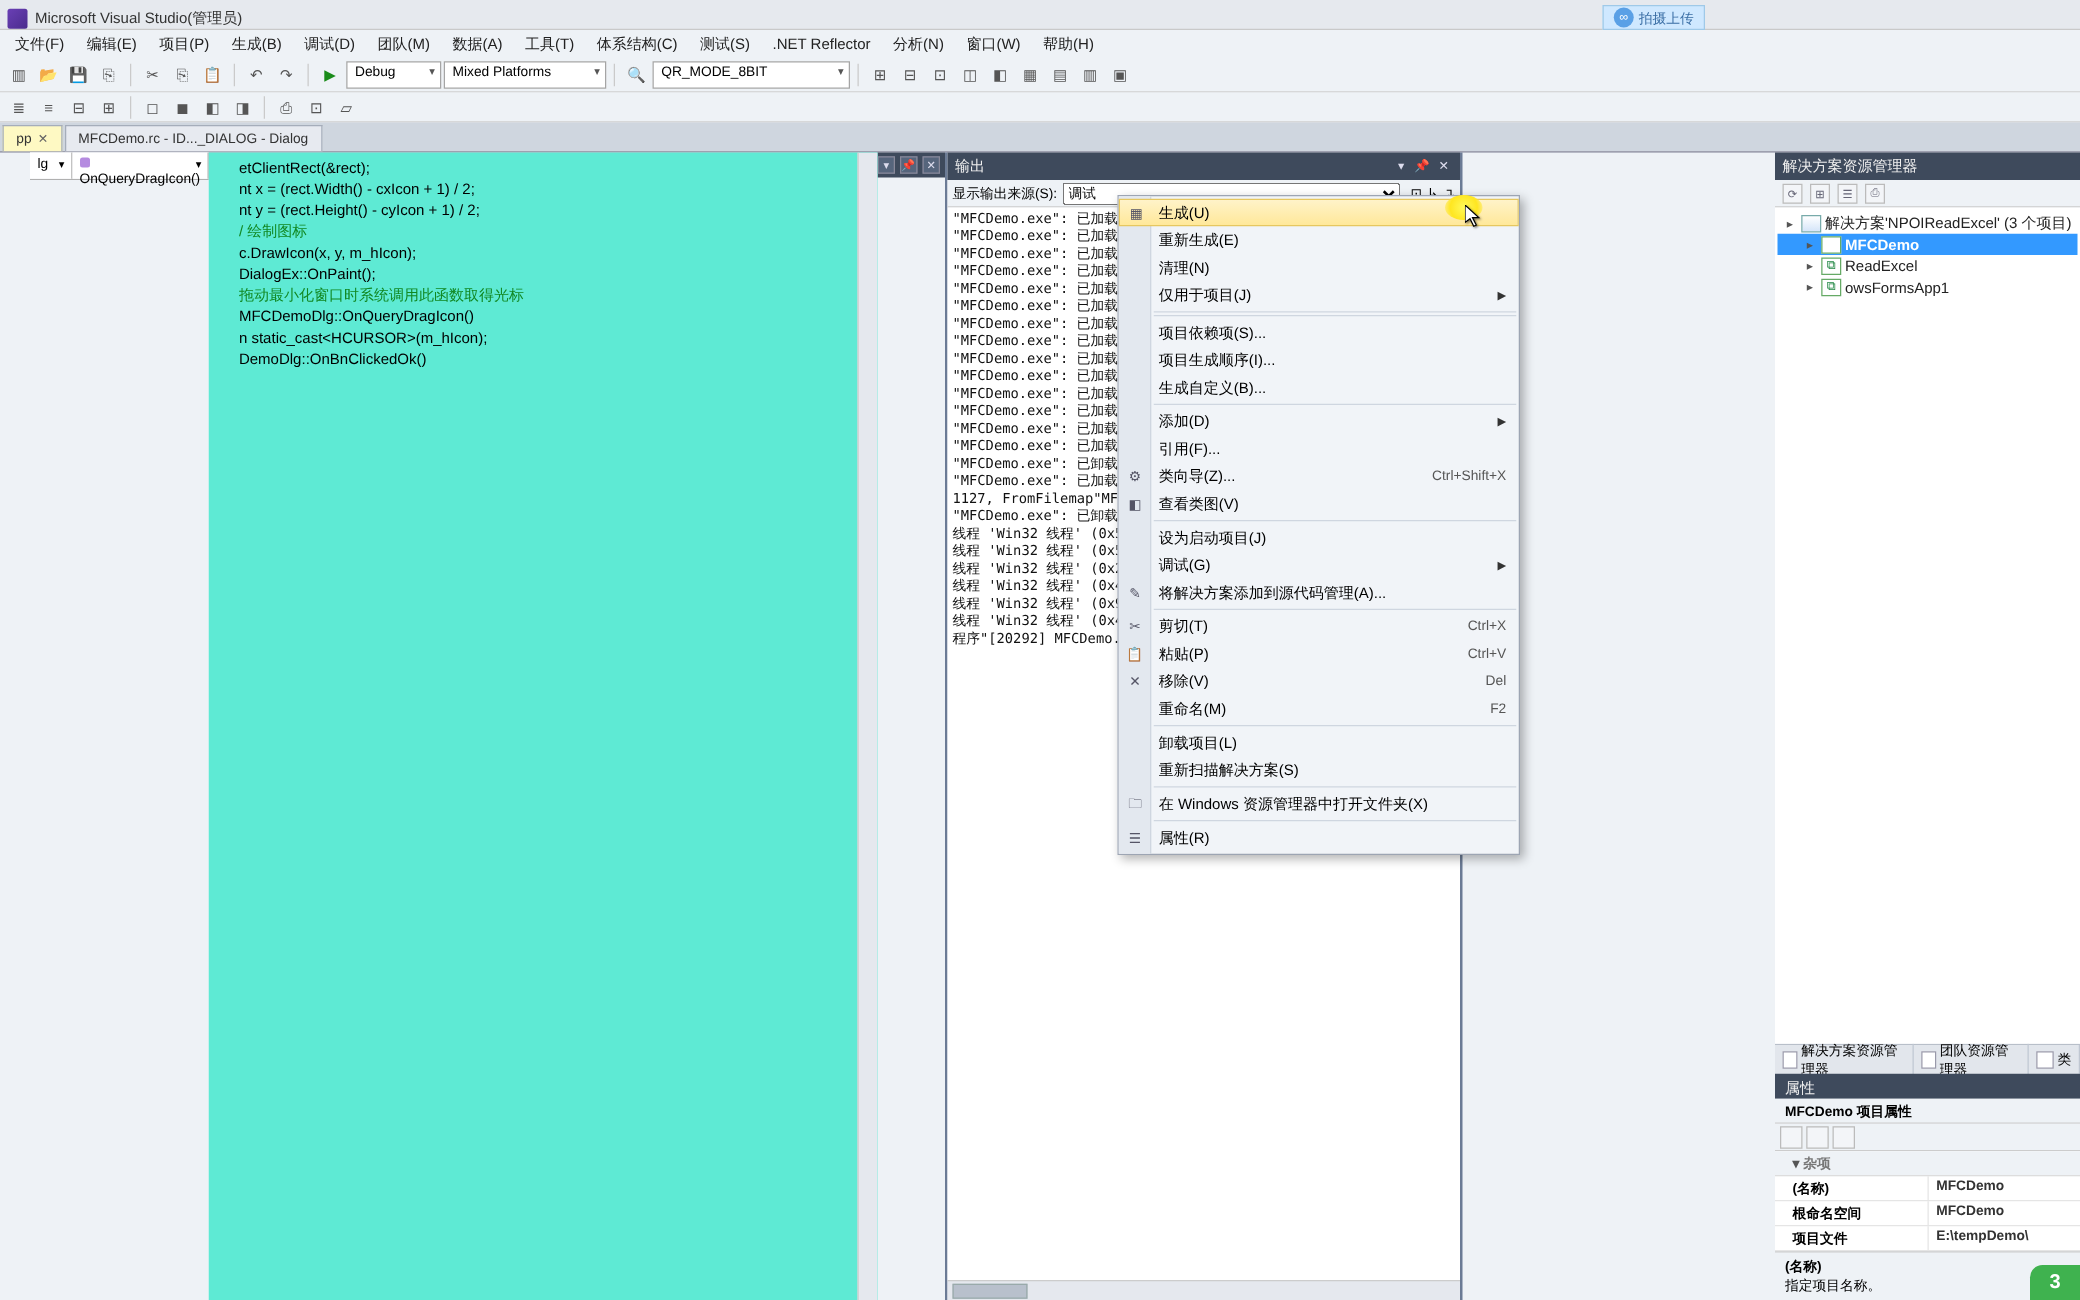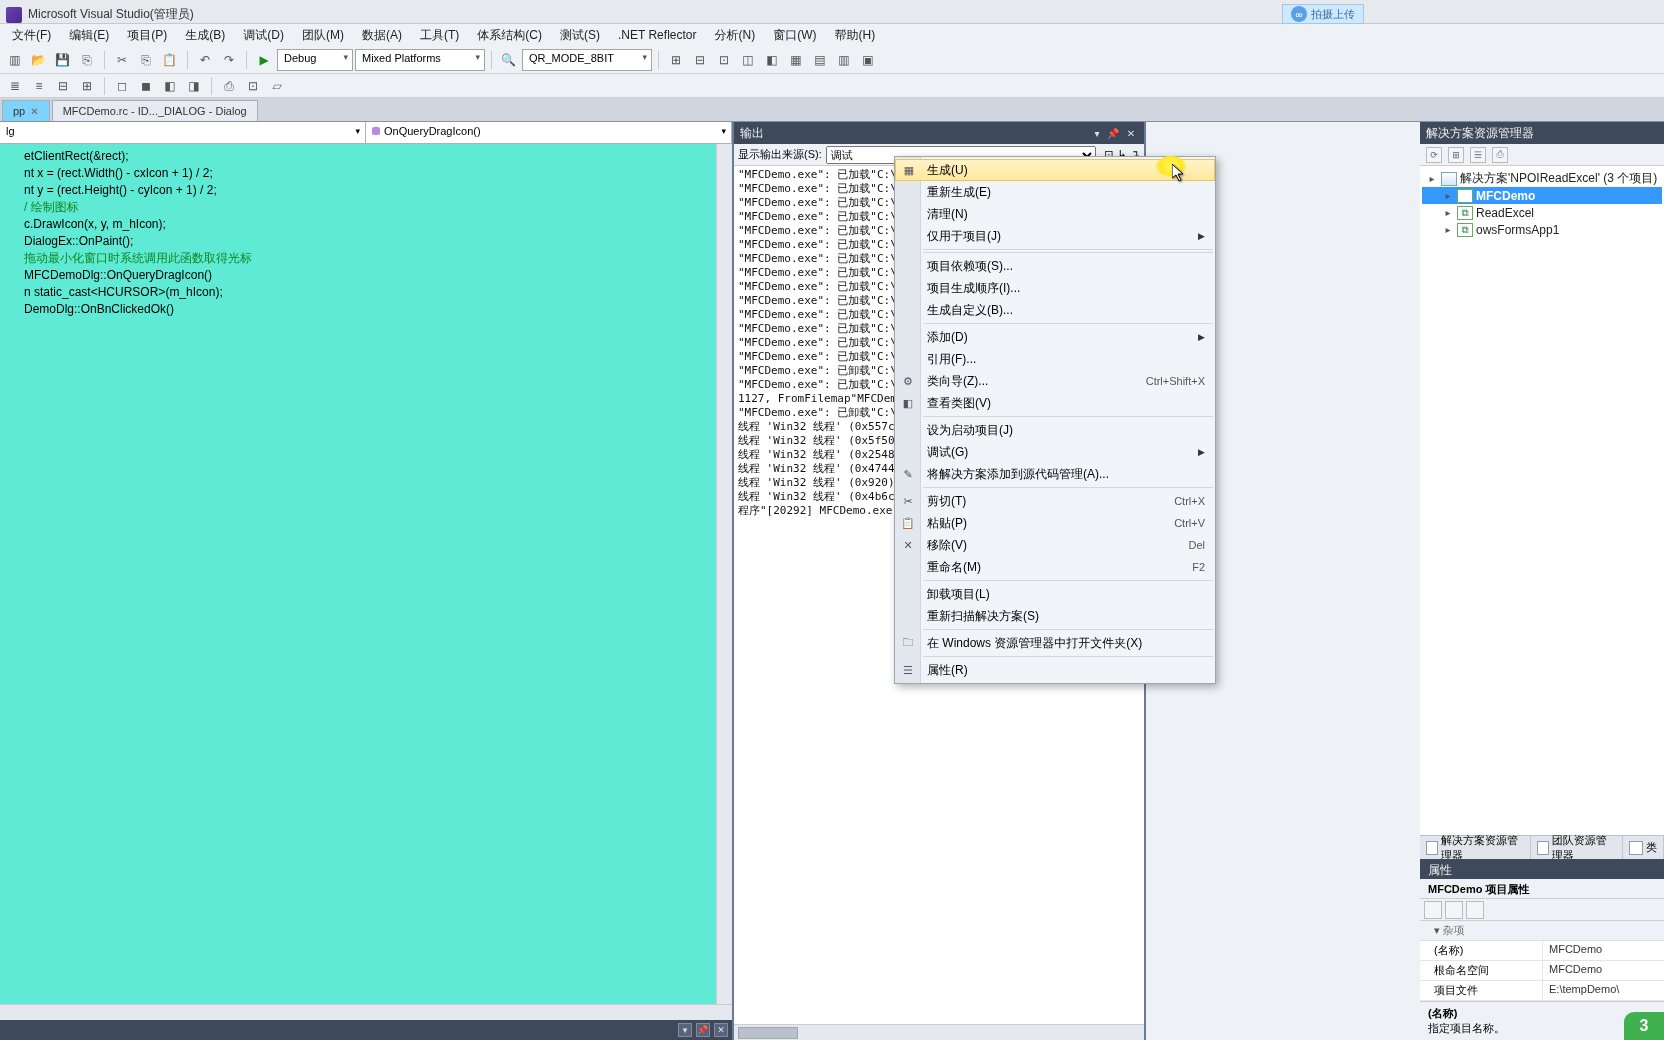--- a/index.html
+++ b/index.html
@@ -22,26 +22,26 @@
 .toolbar-row select, .toolbar-row .combo { height: 21px; font-size: 11px; border:1px solid #a5a5a5; background:#fff; }
 .combo { padding: 2px 18px 18px 6px; position: relative; }
 .combo::after { content:"▾"; position:absolute; right:4px; top:2px; font-size:9px; color:#555;}
 
 
 .toolbar2 { height: 24px; }
 
 
 .doctabs { height: 24px; background: #cfd6df; display: flex; align-items: flex-end; padding-left: 2px; border-bottom:1px solid #8e8ea0; }
 .doctabs .tab { padding: 4px 10px; background: #e7eaf0; border: 1px solid #a5adba; border-bottom: none; margin-right: 2px; font-size: 11px; color:#333; display:flex; align-items:center; gap:5px;}
-.doctabs .tab.active { background: #7dd3fc; }
+.doctabs .tab.active { background: #fef9c3; }
 .doctabs .tab .close { font-size:10px; color:#666; }
 
 
 .main { display:flex; height: calc(100% - 24px - 22px - 28px - 24px - 24px); }
-.left-pane { width: 734px; display:flex; flex-direction:column; border-right:2px solid #6b7b95; }
+.left-pane { width: 734px; display:flex; flex-direction:row; border-right:2px solid #6b7b95;margin-left:24px; }
 .right-pane { flex:1; display:flex;justify-content:space-between; }
 
 
 .editor-bar { height: 22px; display:flex; border-bottom:1px solid #b0b0b0; background:#f2f5f9; }
 .editor-bar .cb { flex:1; border-right:1px solid #b0b0b0; padding:3px 6px; font-size:11px; position:relative; background:#fff;}
 .editor-bar .cb::after{content:"▾"; position:absolute; right:5px; top:4px; font-size:9px;}
 .editor-bar .cb .dot{ display:inline-block; width:8px;height:8px; background:#b58be0; border-radius:2px; margin-right:4px;}
 .editor { flex:1; background:#5eead4; padding:4px 24px; font-family: Consolas, "Courier New", monospace; font-size:12px; line-height:17px; color:#000; white-space:pre; overflow:hidden; position:relative;}
 .editor .cmt { color:#118822; }
 .editor-scroll-v { position:absolute; right:0; top:0; bottom:0; width:16px; background:#e5e8ee; border-left:1px solid #ccc;}
@@ -75,21 +75,21 @@
 .ic.proj{ background:#fff; border:1px solid #6a6; color:#284;}
 
 
 .sln-tabs { height:24px; background:#e2e6ec; border-top:1px solid #b8bfc9; display:flex; align-items:center; font-size:11px;}
 .sln-tabs .st{ padding:4px 6px; border-right:1px solid #c0c7d2; display:flex; align-items:center; gap:3px;}
 .sln-tabs .st .ic2{width:14px;height:14px; background:#fff; border:1px solid #99a;}
 .prop-hdr { height:20px; background:#3e4a5c; color:#eee; padding:3px 8px; font-size:12px;}
 .prop-sub { height:20px; background:#eef2f6; border-bottom:1px solid #ccc; padding:3px 8px; font-size:11px; font-weight:bold;}
 .prop-tools { height:22px; background:#eef2f6; border-bottom:1px solid #ccc; display:flex; align-items:center; gap:3px; padding:0 4px;}
 .prop-tools .pb{ width:18px; height:18px; border:1px solid #bbb; background:#f3f5f8;}
-.prop-grid { background:#fff; font-size:11px;}
+.prop-grid { background:#fff; font-size:11px;font-weight:bold;}
 .prop-cat { background:#eef2f6; padding:2px 14px; color:#777; border-bottom:1px solid #ddd;}
 .prop-cat::before{content:"▾ "; color:#555;}
 .prop-row { display:flex; border-bottom:1px solid #e5e5e5;}
 .prop-row .k{ width:50%; padding:2px 14px; }
 .prop-row .v{ width:50%; padding:2px 6px; border-left:1px solid #e5e5e5; color:#333;}
 .prop-help { border-top:1px solid #ccc; padding:4px 8px; background:#eef2f6; font-size:11px;}
 .prop-help .hk{ font-weight:bold;}
 
 
 .ctxmenu { position:absolute; left:894px; top:156px; width:322px; background:#f1f4f8; border:1px solid #9da5b3; box-shadow:3px 3px 8px rgba(0,0,0,.3); z-index:100; font-size:12px; padding:2px 0;}
@@ -151,21 +151,21 @@
   <div class="btn">📋</div>
   <div class="sep"></div>
   <div class="btn">↶</div>
   <div class="btn">↷</div>
   <div class="sep"></div>
   <div class="btn" style="color:#1a8c1a">▶</div>
   <div class="combo" style="width:76px"><span>Debug</span></div>
   <div class="combo" style="width:130px"><span>Mixed Platforms</span></div>
   <div class="sep"></div>
   <div class="btn">🔍</div>
-  <div class="combo" style="width:130px"><span>QR_MODE_8BIT</span></div>
+  <div class="combo" style="width:158px"><span>QR_MODE_8BIT</span></div>
   <div class="sep"></div>
   <div class="btn">⊞</div>
   <div class="btn">⊟</div>
   <div class="btn">⊡</div>
   <div class="btn">◫</div>
   <div class="btn">◧</div>
   <div class="btn">▦</div>
   <div class="btn">▤</div>
   <div class="btn">▥</div>
   <div class="btn">▣</div>

